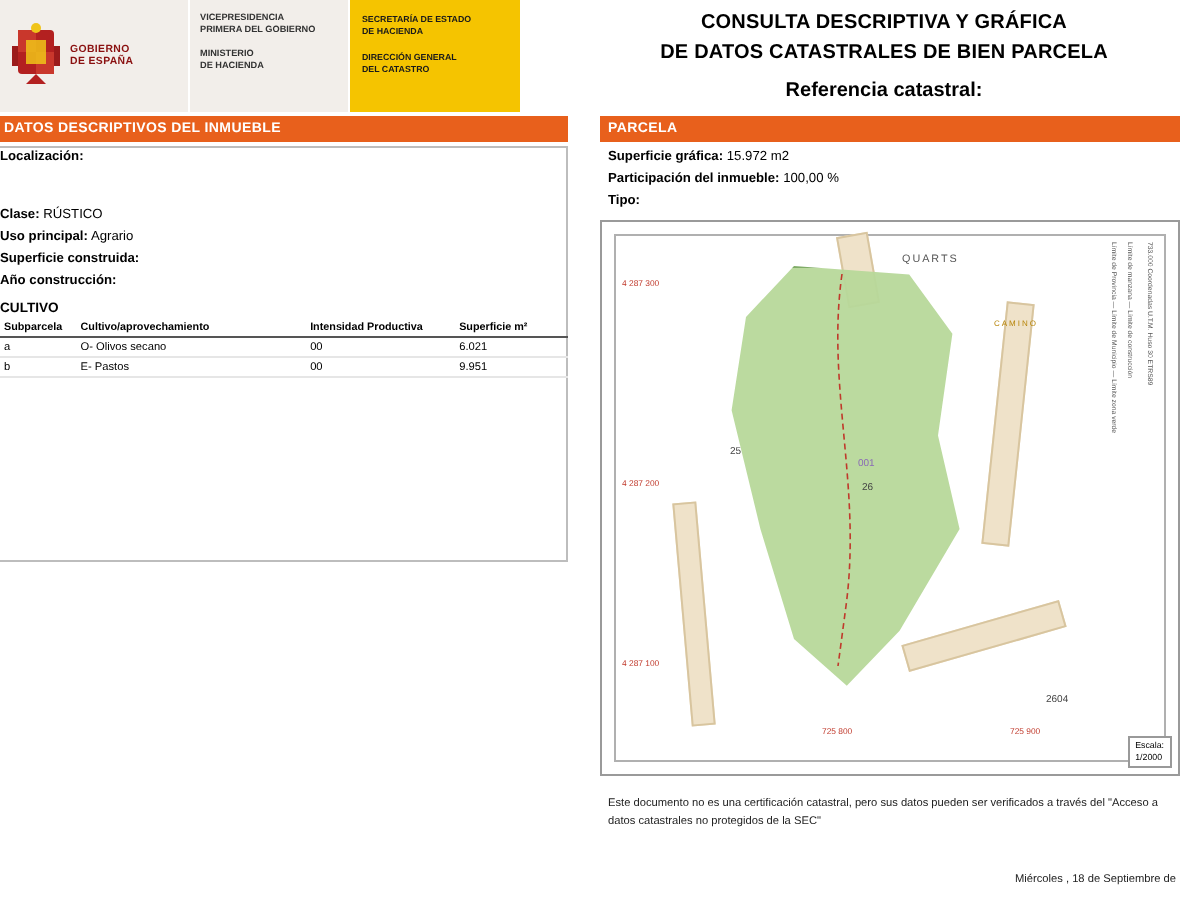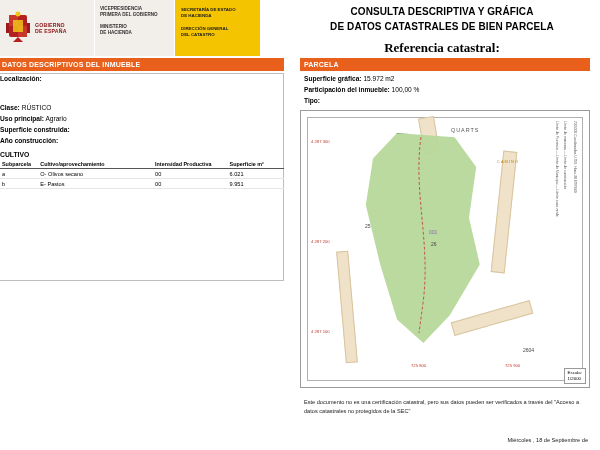--- a/index.html
+++ b/index.html
@@ -91,24 +91,23 @@
     text-align: center;
   }
   .title-block .t1,
   .title-block .t2 {
     font-size: 10px;
     font-weight: bold;
     line-height: 15px;
     letter-spacing: .1px;
   }
   .title-block .ref {
-    font-size: 13px;
+    font-size: 10px;
     font-weight: bold;
     margin-top: 6px;
-    font-family: Liberation Serif, serif;
   }
 
   
   .bar {
     position: absolute;
     background: #e8601c;
     color: #fff;
     font-size: 7px;
     font-weight: bold;
     padding: 2px 4px;

